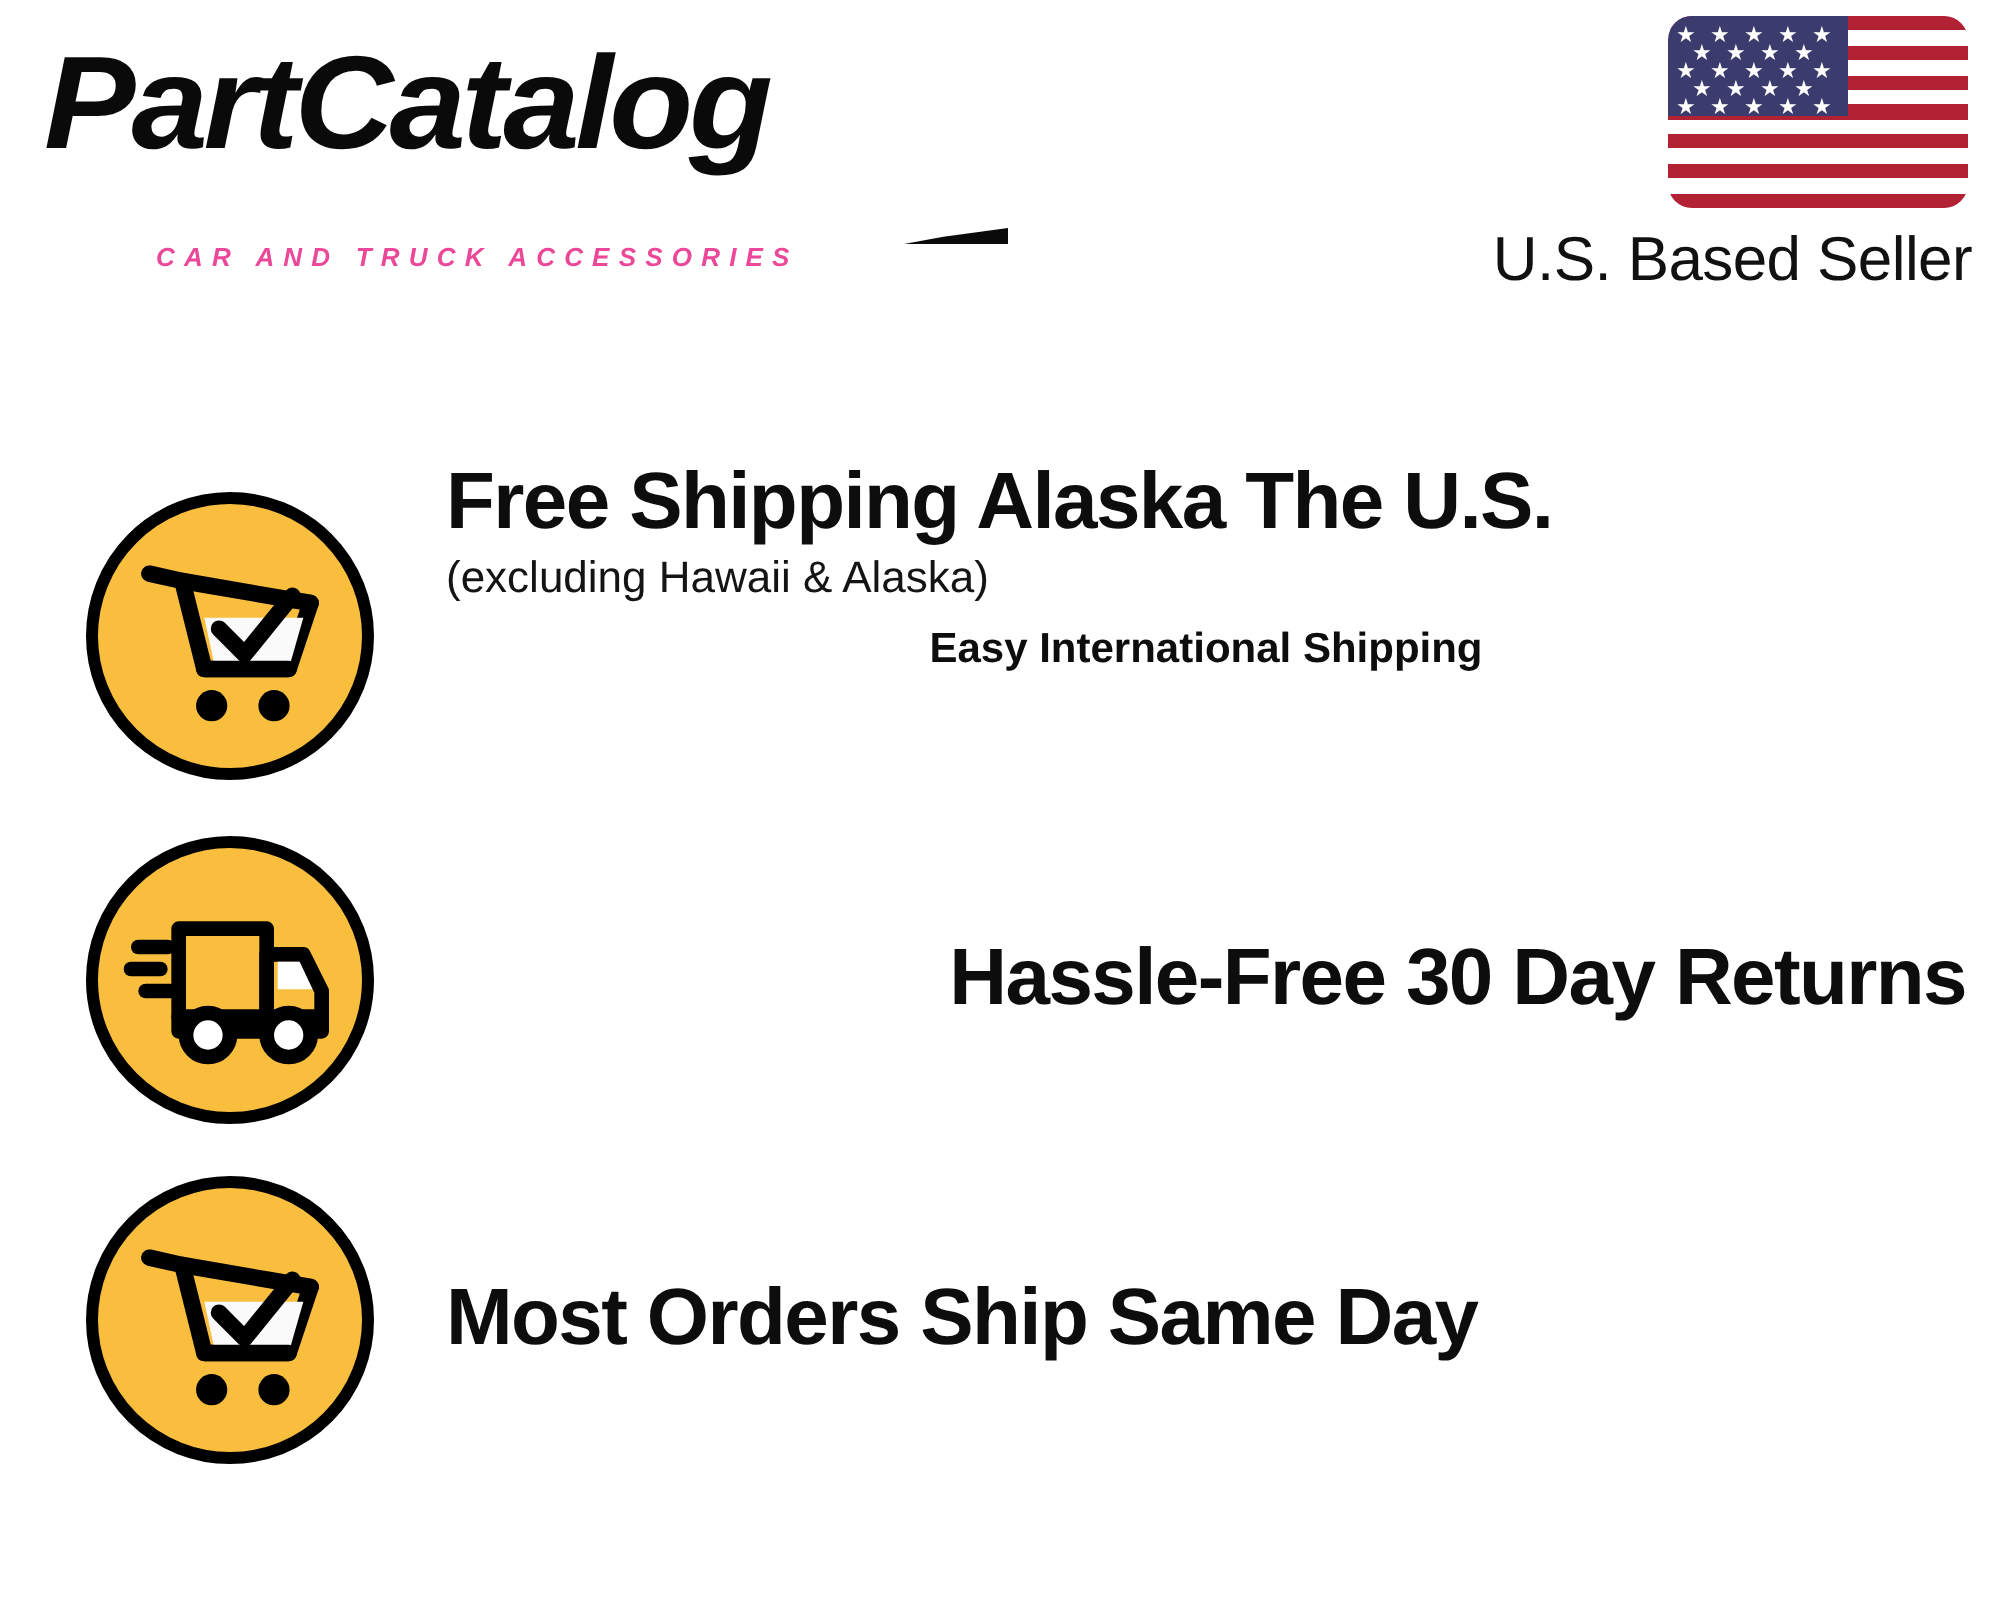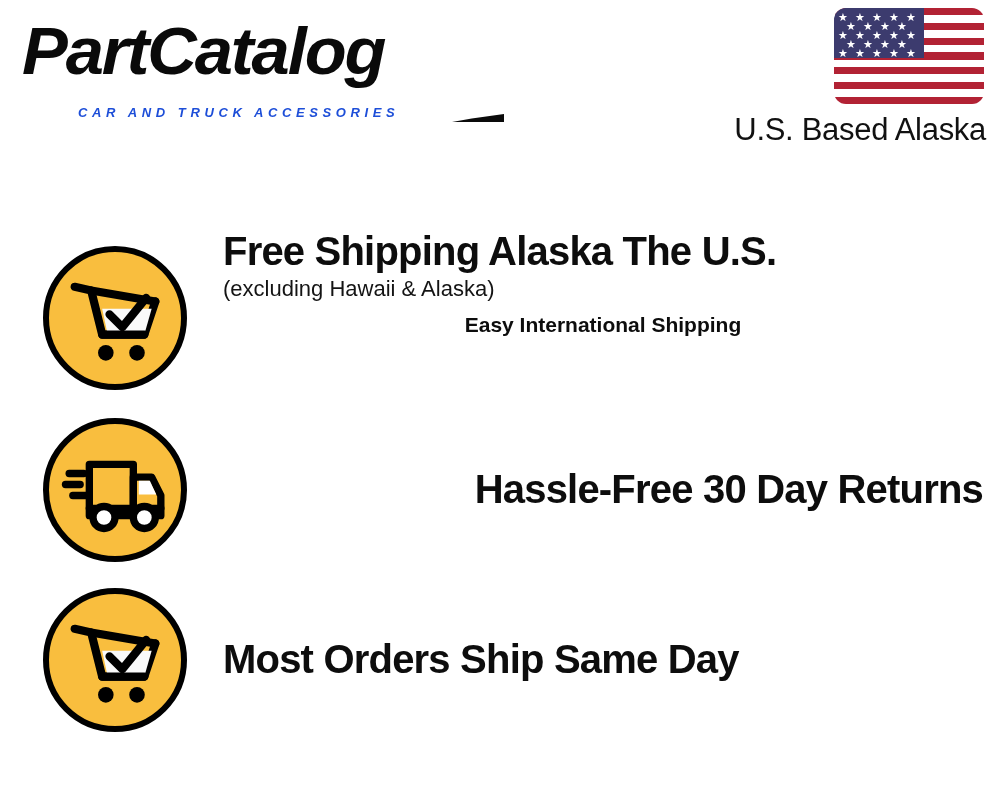--- a/index.html
+++ b/index.html
@@ -15,25 +15,25 @@
 
   .logo-block{position:absolute;left:22px;top:18px;width:470px;height:100px;}
   .logo-word{
     font-family:"Liberation Sans", sans-serif;
     font-weight:bold;font-style:italic;
     font-size:66px;line-height:66px;letter-spacing:-2px;
     color:#0a0a0a;white-space:nowrap;
     transform:scaleX(1.04);transform-origin:left center;
   }
   .logo-tagline{
-    position:absolute;left:56px;top:88px;
+    position:absolute;left:56px;top:104px;
     font-family:"Liberation Sans", sans-serif;
     font-weight:bold;font-style:italic;
     font-size:13px;line-height:13px;letter-spacing:4.6px;
-    color:#1d4ed8;white-space:nowrap;
+    color:#ec4899;white-space:nowrap;
   }
   .logo-swoosh{
     position:absolute;left:430px;top:96px;width:52px;height:8px;
     background:#0a0a0a;
     clip-path:polygon(0 100%,100% 100%,100% 0,38% 55%);
   }
 
   .flag-block{position:absolute;right:16px;top:8px;width:160px;}
   .flag{
     width:150px;height:96px;border-radius:12px;overflow:hidden;
@@ -131,21 +131,21 @@
           <span class="star" style="left:46px;top:31px">★</span>
           <span class="star" style="left:63px;top:31px">★</span>
           <span class="star" style="left:4px;top:40px">★</span>
           <span class="star" style="left:21px;top:40px">★</span>
           <span class="star" style="left:38px;top:40px">★</span>
           <span class="star" style="left:55px;top:40px">★</span>
           <span class="star" style="left:72px;top:40px">★</span>
         </div>
       </div>
     </div>
-    <div class="seller-text">U.S. Based Alaska</div>
+    <div class="seller-text">U.S. Based Seller</div>
   </div>
 
   <div class="features">
 
     <div class="feature-row r1">
       <div class="icon-circle">
         <svg viewBox="0 0 144 144">
           <g fill="none" stroke="#000000" stroke-width="9" stroke-linecap="round" stroke-linejoin="round">
             <path d="M28 38 L46 42 L58 90 L104 90 L116 54"></path>
           </g>

